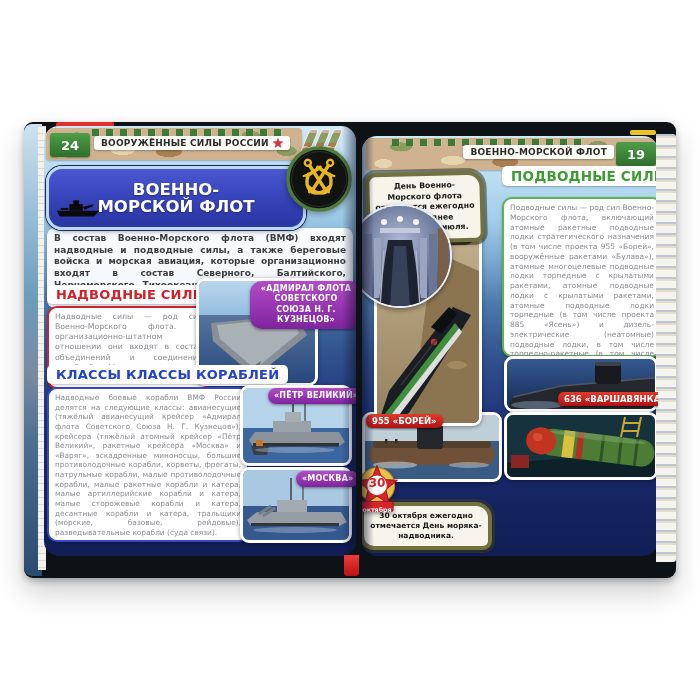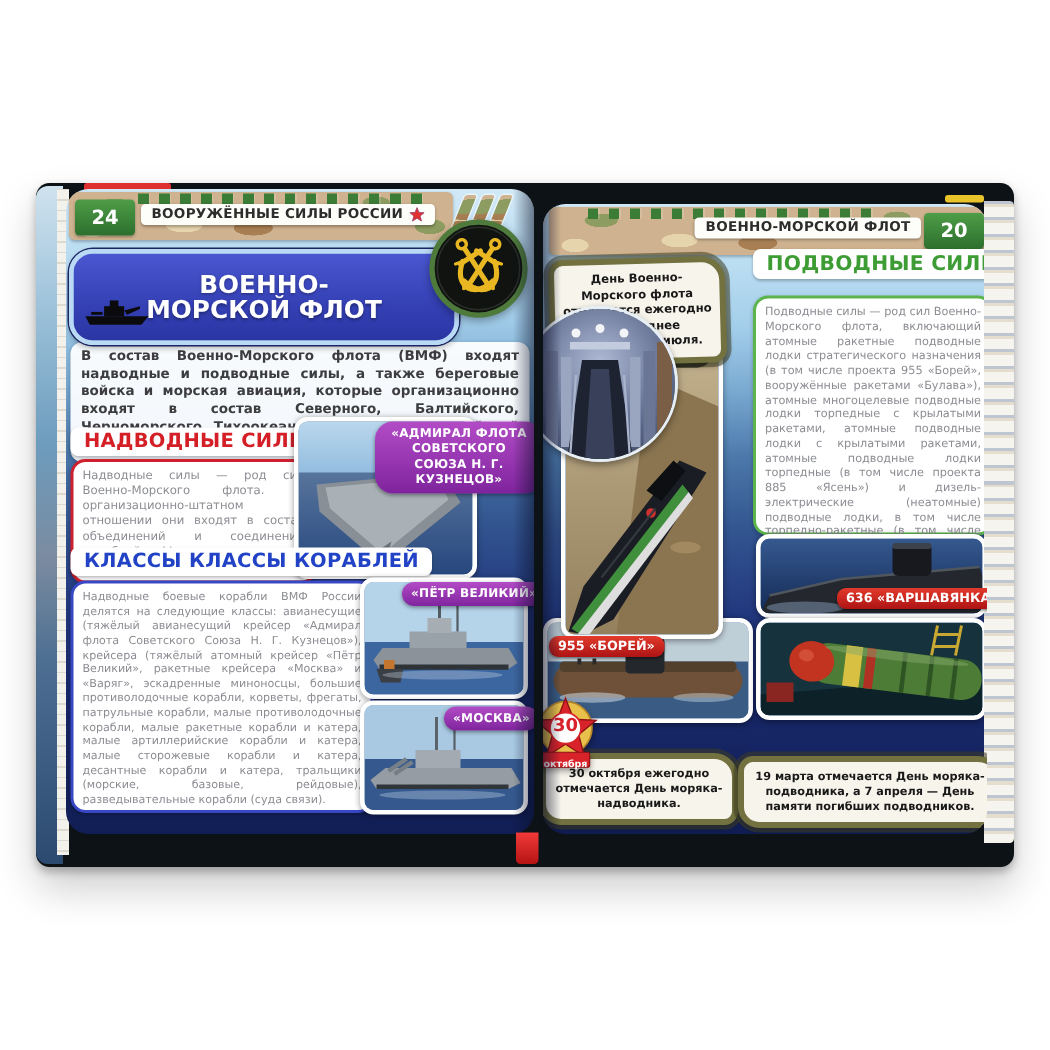--- a/index.html
+++ b/index.html
@@ -217,21 +217,21 @@
   <div class="abs purple-label" style="left:252px;top:345px;white-space:nowrap;">«МОСКВА»</div>
 </div>
 
 <div class="abs page page-right">
 
   <div class="abs camo camo-band" style="left:4px;top:2px;right:2px;"></div>
   <div class="dash-row" style="left:30px;top:3px;width:190px;"></div>
   <div class="abs hdr-pill" style="right:44px;top:9px;">
     <span>ВОЕННО-МОРСКОЙ ФЛОТ</span>
   </div>
-  <div class="abs pagenum" style="right:2px;top:6px;">20</div>
+  <div class="abs pagenum" style="right:2px;top:6px;">19</div>
 
   <div class="abs camo-note" style="left:4px;top:36px;width:100px;transform:rotate(-1.5deg);">День Военно-Морского флота отмечается ежегодно в последнее воскресенье июля.</div>
 
   <div class="abs photo" style="left:12px;top:76px;width:102px;height:208px;z-index:3;">
     <svg viewBox="0 0 102 208" preserveAspectRatio="none">
       <defs>
         <linearGradient id="pier1" x1="0" y1="0" x2="0" y2="1">
             <stop offset="0" stop-color="#c6b491"></stop>
             <stop offset="1" stop-color="#94805c"></stop>
           </linearGradient>
@@ -306,21 +306,21 @@
       <rect x="8" y="26" width="118" height="7" rx="3" fill="#53402c"></rect>
       <rect x="52" y="10" width="26" height="24" rx="3" fill="#24272c"></rect>
       <rect x="56" y="6" width="14" height="6" rx="2" fill="#15171a"></rect>
       <line x1="60" y1="1" x2="60" y2="6" stroke="#15171a" stroke-width="1.5"></line>
       <rect x="20" y="24" width="2.5" height="4" fill="#2a2a2a"></rect>
         <rect x="30" y="24" width="2.5" height="4" fill="#2a2a2a"></rect>
       <ellipse cx="30" cy="50" rx="22" ry="3.5" fill="#cdd9e2" opacity="0.55"></ellipse>
       <ellipse cx="104" cy="50" rx="20" ry="3" fill="#cdd9e2" opacity="0.45"></ellipse>
     </svg>
   </div>
-  <div class="red-badge" style="left:4px;top:288px;">955 «БОРЕЙ»</div>
+  <div class="red-badge" style="left:4px;top:278px;">955 «БОРЕЙ»</div>
 
   <div class="abs photo" style="left:142px;top:276px;width:148px;height:62px;">
     <svg viewBox="0 0 148 62" preserveAspectRatio="none">
       <rect x="0" y="0" width="148" height="62" fill="#16323d"></rect>
       <polygon points="0,48 148,36 148,62 0,62" fill="#0d2129"></polygon>
       <g stroke="#c8a832" stroke-width="2">
         <line x1="118" y1="2" x2="114" y2="22"></line>
           <line x1="134" y1="2" x2="130" y2="22"></line>
         <line x1="116" y1="8" x2="132" y2="8"></line>
           <line x1="115" y1="16" x2="131" y2="16"></line>
@@ -345,17 +345,16 @@
       <circle cx="30" cy="26" r="23" fill="#e8c04a" stroke="#b8862a" stroke-width="1.5"></circle>
       <path d="M30,0 L37.1,18.3 L56.6,19.3 L41.4,31.7 L46.5,50.7 L30,40 L13.5,50.7 L18.6,31.7 L3.4,19.3 L22.9,18.3 Z" fill="#d8232a" stroke="#8f1216" stroke-width="1.2"></path>
       <circle cx="30" cy="26" r="13.5" fill="#ffffff" stroke="#d8232a" stroke-width="1.5"></circle>
       <rect x="9" y="47" width="42" height="13" rx="2" fill="#d8232a" stroke="#8f1216" stroke-width="1"></rect>
     </svg>
     <div class="star-num">30</div>
     <div class="star-month">октября</div>
   </div>
   <div class="abs camo-note" style="left:-2px;top:366px;width:114px;font-size:7.5px;">30 октября ежегодно отмечается День моряка-надводника.</div>
 
-  <div class="abs camo-note" style="left:130px;top:368px;width:158px;font-size:7.5px;">19 марта отмечается День моряка-подводника, а 7 апреля — День памяти погибших подводников.</div>
 </div>
 
 <div class="abs edge-right-white"></div>
 <div class="abs bookmark"></div>
 
 </body></html>

